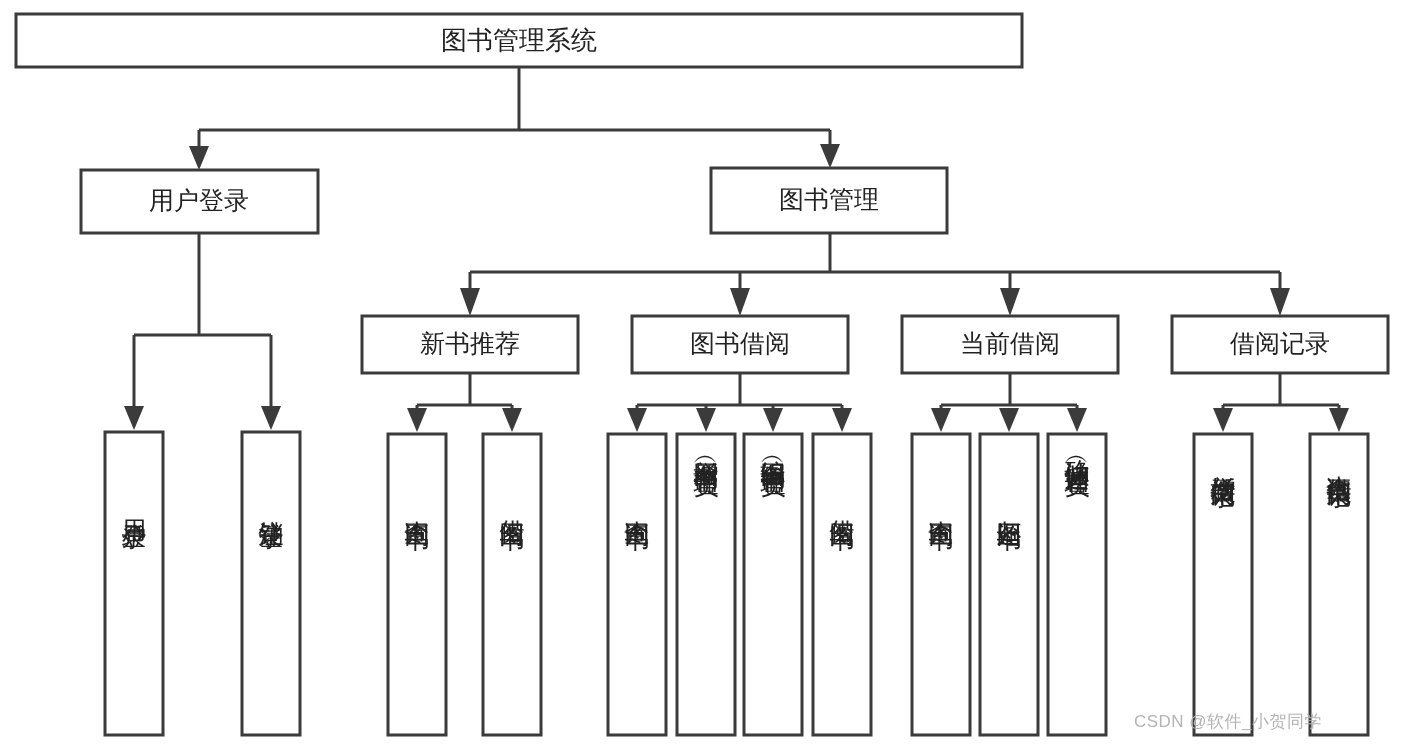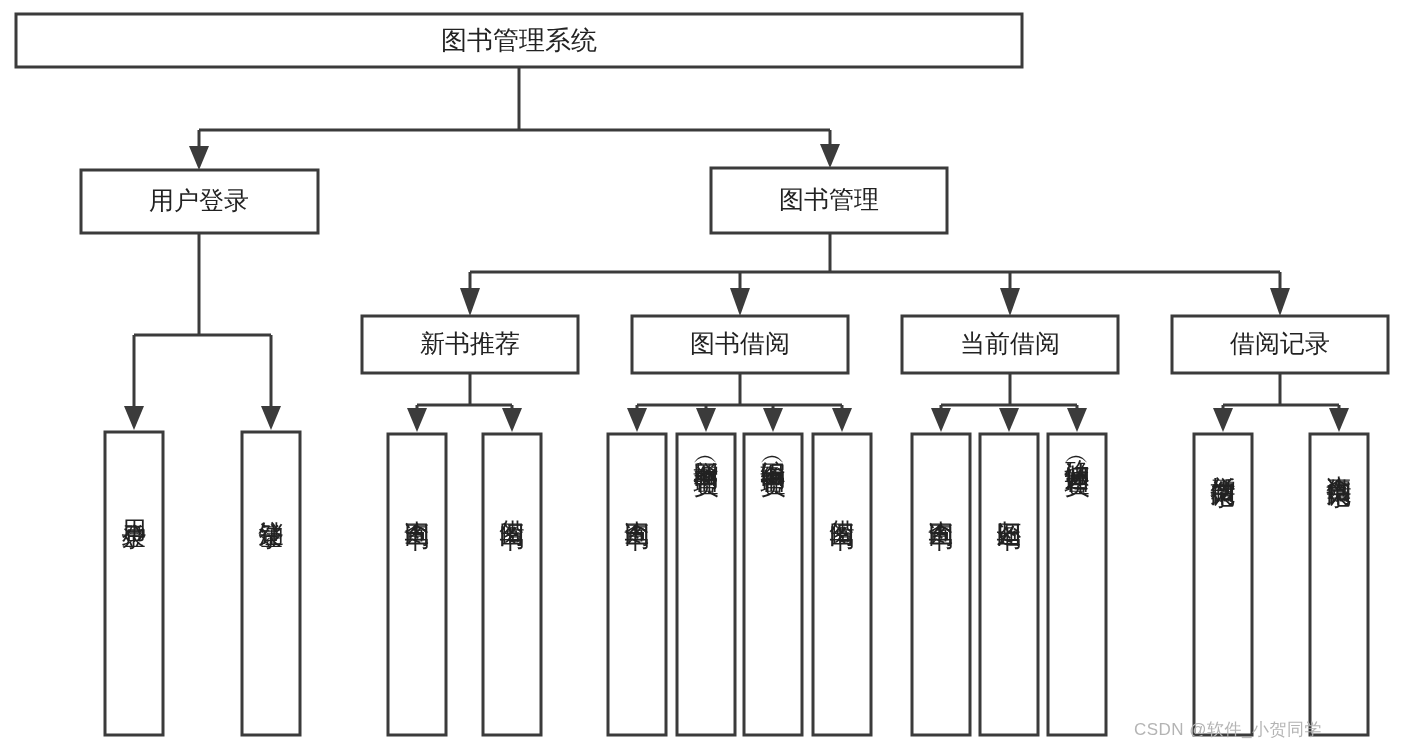--- a/index.html
+++ b/index.html
@@ -66,21 +66,21 @@
     font-family: "Liberation Sans", "DejaVu Sans", sans-serif;
     font-size: 25px;
     line-height: 1.08;
     color: #222222;
     letter-spacing: 2px;
     white-space: nowrap;
   }
   .watermark {
     position: absolute;
     right: 8px;
-    bottom: 6px;
+    bottom: 14px;
     font-family: "Liberation Sans", "DejaVu Sans", sans-serif;
     font-size: 17px;
     color: #b4b4b4;
     letter-spacing: 0.5px;
     white-space: nowrap;
   }
 </style>
 </head>
 <body>
 

